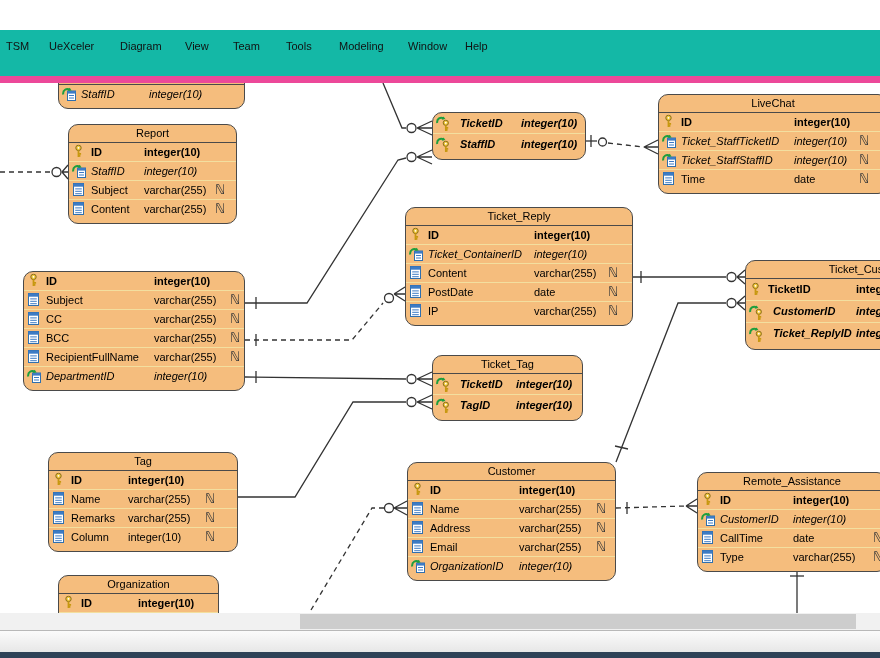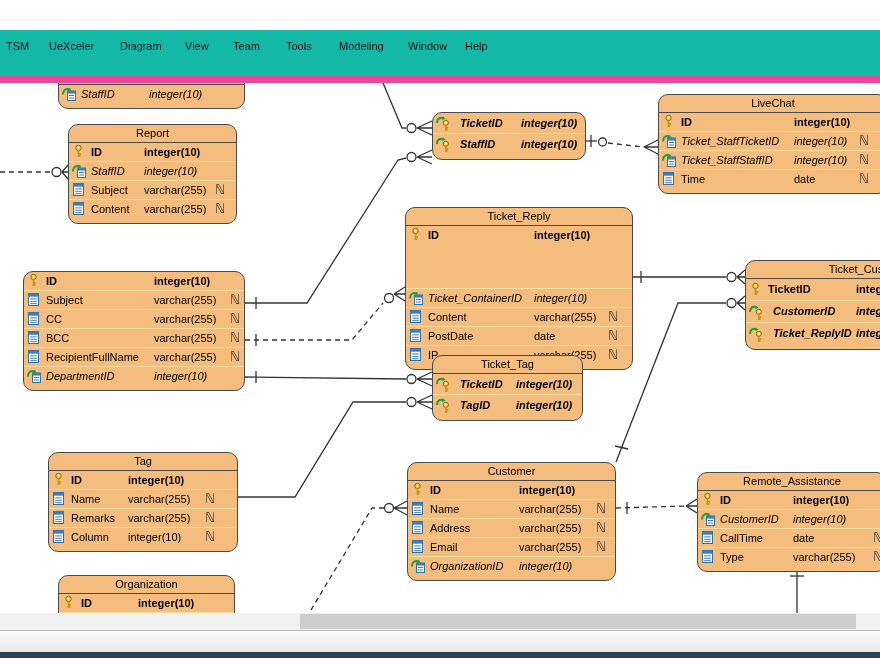--- a/index.html
+++ b/index.html
@@ -267,21 +267,21 @@
         <div class="ehead">Ticket_Reply</div>
         <div class="erow key-pk" style="height: 18px; line-height: 18px;">
           <span class="cicon"><svg width="14" height="14" viewBox="0 0 14 14">
               <circle cx="6.5" cy="3.4" r="2.7" fill="#F2C83C" stroke="#8A6D1A"></circle>
               <circle cx="6.5" cy="3.3" r="0.9" fill="#fff"></circle>
               <path d="M6.5,6.1 L6.5,12.6 M6.5,9.3 L9.1,9.3 M6.5,11.4 L8.4,11.4" stroke="#C79810" stroke-width="1.8"></path>
             </svg></span>
           <span class="cname">ID</span>
           <span class="ctype" style="left: 128px;">integer(10)</span>
         </div>
-        <div class="erow key-fk" style="height: 18px; line-height: 18px; margin-top: 44px;">
+        <div class="erow key-fk" style="height: 18px; line-height: 18px;">
           <span class="cicon"><svg width="16" height="15" viewBox="0 0 16 15">
               <rect x="5.5" y="4.5" width="8" height="9.5" fill="#fff" stroke="#2F6FAE"></rect>
               <rect x="5.5" y="4.5" width="8" height="2.6" fill="#3D7BC4"></rect>
               <line x1="7" y1="9" x2="12" y2="9" stroke="#3D7BC4"></line>
               <line x1="7" y1="11.5" x2="12" y2="11.5" stroke="#3D7BC4"></line>
               <path d="M1.2,8 C0.6,3.4 4.4,1.6 8,3.2" stroke="#1E9E3E" stroke-width="2" fill="none"></path>
               <path d="M9.6,4 L5.9,4.6 L7.6,1.2 Z" fill="#1E9E3E"></path>
             </svg></span>
           <span class="cname">Ticket_ContainerID</span>
           <span class="ctype" style="left: 128px;">integer(10)</span>
@@ -609,21 +609,21 @@
               <line x1="3.2" y1="6.4" x2="9.8" y2="6.4" stroke="#3D7BC4"></line>
               <line x1="3.2" y1="8.8" x2="9.8" y2="8.8" stroke="#3D7BC4"></line>
               <line x1="3.2" y1="11.2" x2="9.8" y2="11.2" stroke="#3D7BC4"></line>
             </svg></span>
           <span class="cname">Type</span>
           <span class="ctype" style="left: 95px;">varchar(255)</span>
           <span class="cbadge" style="left: 175px;">ℕ</span>
         </div>
         <div class="epad"></div>
       </div>
-      <div class="etable" style="left: 58px; top: 492px; width: 177px;">
+      <div class="etable" style="left: 58px; top: 492px; width: 161px;">
         <div class="ehead">Organization</div>
         <div class="erow key-pk" style="height: 18px; line-height: 18px;">
           <span class="cicon"><svg width="14" height="14" viewBox="0 0 14 14">
               <circle cx="6.5" cy="3.4" r="2.7" fill="#F2C83C" stroke="#8A6D1A"></circle>
               <circle cx="6.5" cy="3.3" r="0.9" fill="#fff"></circle>
               <path d="M6.5,6.1 L6.5,12.6 M6.5,9.3 L9.1,9.3 M6.5,11.4 L8.4,11.4" stroke="#C79810" stroke-width="1.8"></path>
             </svg></span>
           <span class="cname">ID</span>
           <span class="ctype" style="left: 79px;">integer(10)</span>
         </div>

